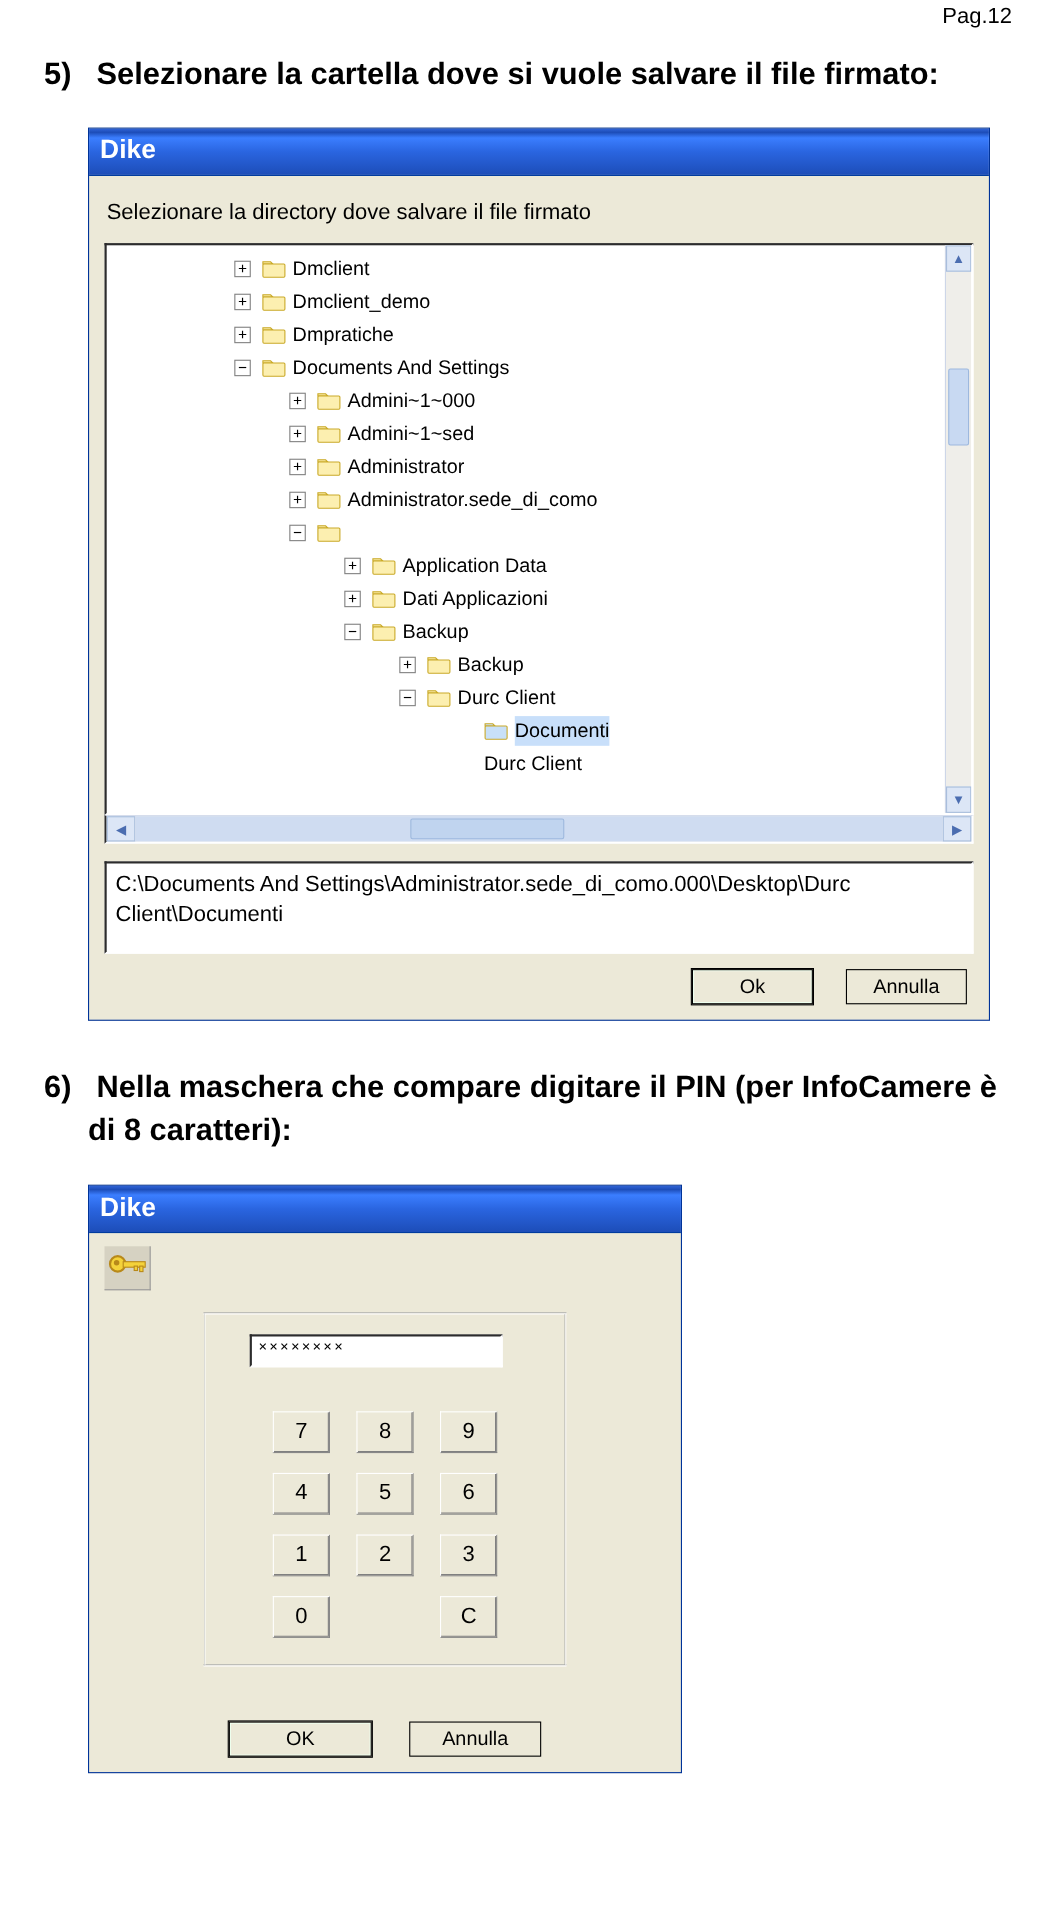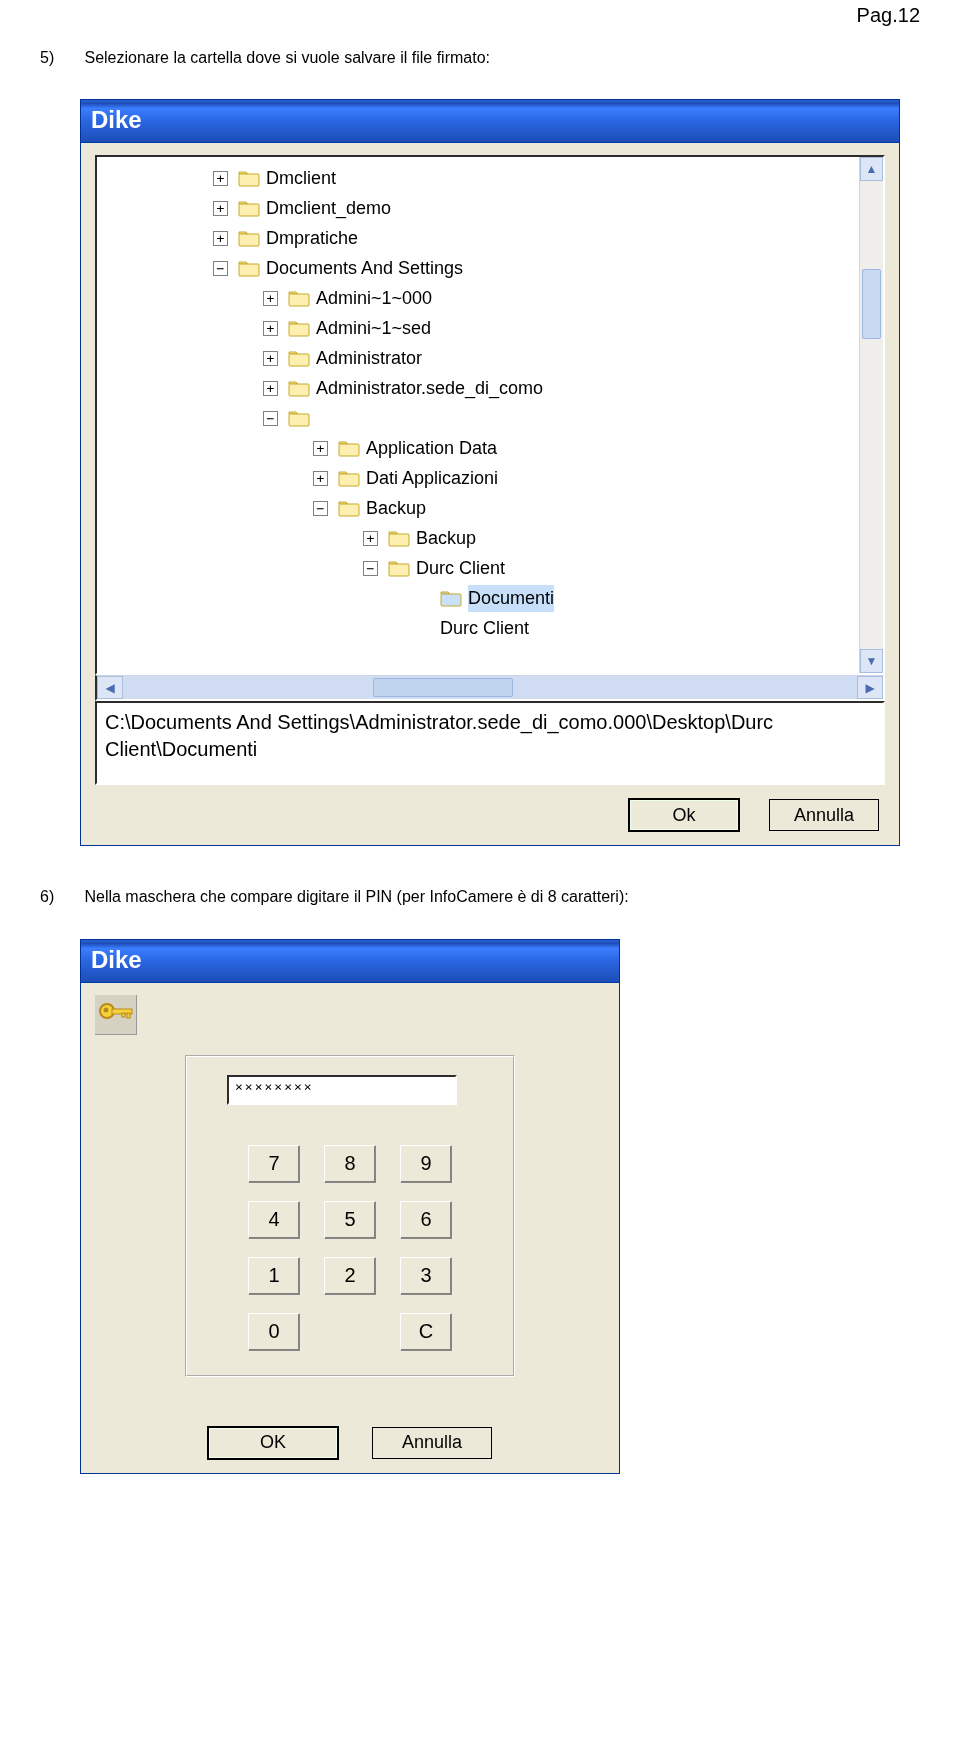--- a/index.html
+++ b/index.html
@@ -12,22 +12,23 @@
     color: #000;
     width: 960px;
   }
   .page-number {
     text-align: right;
     padding: 4px 40px 10px 0;
     font-size: 20px;
   }
   .body-text {
     padding: 10px 40px 20px 80px;
-    font-size: 16px;
+    font-size: 28px;
     line-height: 1.4;
+    font-weight: bold;
   }
   .list-num { display: inline-block; width: 40px; margin-left: -40px; }
   
   .win {
     margin: 10px 0 30px 80px;
     border: 1px solid #003399;
     background: #ece9d8;
     font-size: 18px;
   }
   .win1 { width: 820px; }
@@ -101,21 +102,21 @@
   .hs-btn {
     width: 26px; background: #dce6f6; border: 1px solid #a9bedc;
     display:flex; align-items:center; justify-content:center; font-size: 12px; color:#4b6db0;
   }
   .hs-track { flex: 1; background: #cfdcf1; position: relative; }
   .hs-thumb {
     position: absolute; top: 2px; bottom: 2px; left: 250px; width: 140px;
     background: #c0d4ef; border: 1px solid #9db8de; border-radius: 2px;
   }
   .path-box {
-    margin-top: 0; background: #fff;
+    margin-top: 16px; background: #fff;
     border: 2px inset #fff; border-top-color:#808080; border-left-color:#808080;
     padding: 6px 8px; font-size: 20px; line-height: 1.35; min-height: 84px;
   }
   .btn-row { display:flex; justify-content:flex-end; gap: 30px; margin-top: 14px; padding-right: 6px; }
   .btn {
     min-width: 110px; height: 32px; background: #ece9d8;
     border: 1px solid #000; display:flex; align-items:center; justify-content:center;
     font-size: 18px; padding: 0 12px;
   }
   .btn.default { box-shadow: 0 0 0 1px #000, inset 0 0 0 1px #efe; }
@@ -147,20 +148,21 @@
 <div class="page-number">Pag.12</div>
 
 <div class="body-text">
   <span class="list-num">5)</span>
   <span>Selezionare la cartella dove si vuole salvare il file firmato:</span>
 </div>
 
 <div class="win win1">
   <div class="titlebar">Dike</div>
   <div class="content">
+    <div class="instr" style="margin:8px 0 14px 2px;">Selezionare la directory dove salvare il file firmato</div>
 
     <div class="tree-box">
       <div class="tree-inner" id="tree-inner">
           <div class="tree-row">
             <span class="ind" style="width: 110px;"></span>
             <span class="expander">+</span>
             <span class="folder">
               <svg width="22" height="18" viewBox="0 0 22 18">
                 <path class="tab" d="M1 3 h7 l2 2 h-9 z" fill="#f7e9a0" stroke="#c9a928"></path>
                 <rect class="body" x="1" y="5" width="20" height="12" rx="1" fill="#fcefb0" stroke="#c9a928"></rect>

